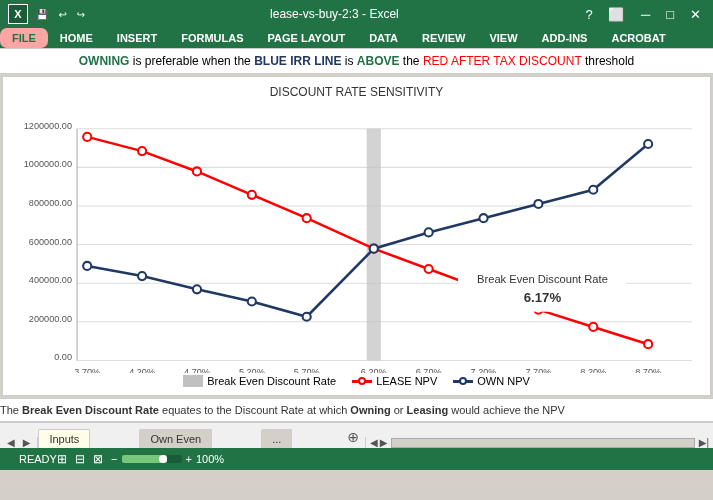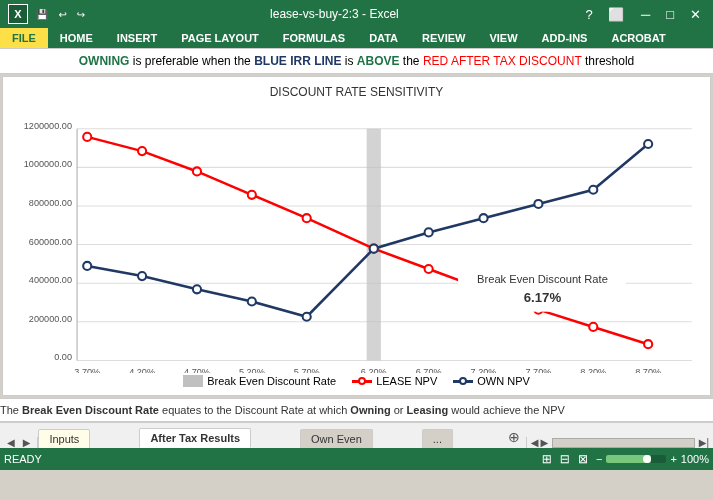--- a/index.html
+++ b/index.html
@@ -25,21 +25,21 @@
     
     .ribbon { background: #f0f0f0; border-bottom: 1px solid #ccc; }
     .ribbon-tabs { display: flex; background: #217346; }
     .ribbon-tab {
       padding: 4px 12px;
       color: white;
       font-size: 11px;
       cursor: pointer;
       font-weight: 600;
     }
-    .ribbon-tab.active { background: #fde047; color: #217346; }
+    .ribbon-tab.active { background: #fca5a5; color: #217346; border-radius: 7px; }
 
     
     .info-bar {
       background: white;
       border-bottom: 1px solid #ccc;
       padding: 5px 10px;
       font-size: 12px;
       text-align: center;
     }
 
@@ -107,22 +107,22 @@
       border-bottom: 1px solid white;
     }
 
     
     .status-bar {
       background: #217346;
       color: white;
       height: 22px;
       display: flex;
       align-items: center;
-      justify-content: space-between;
-      padding: 0 4px;
+      justify-content: flex-start;
+      padding: 0 19px;
       font-size: 11px;
     }
     .status-right { display: flex; align-items: center; gap: 8px; }
     .zoom-controls { display: flex; align-items: center; gap: 4px; }
   </style>
 </head>
 <body>
 
 <div class="title-bar">
   <div class="title-bar-left">
@@ -139,22 +139,22 @@
     <span class="title-btn">□</span>
     <span class="title-btn">✕</span>
   </div>
 </div>
 
 <div class="ribbon">
   <div class="ribbon-tabs">
     <div class="ribbon-tab active">FILE</div>
     <div class="ribbon-tab">HOME</div>
     <div class="ribbon-tab">INSERT</div>
+    <div class="ribbon-tab">FORMULAS</div>
     <div class="ribbon-tab">PAGE LAYOUT</div>
-    <div class="ribbon-tab">FORMULAS</div>
     <div class="ribbon-tab">DATA</div>
     <div class="ribbon-tab">REVIEW</div>
     <div class="ribbon-tab">VIEW</div>
     <div class="ribbon-tab">ADD-INS</div>
     <div class="ribbon-tab">ACROBAT</div>
   </div>
 </div>
 
 <div class="info-bar">
   <span style="color:#217346; font-weight:bold;">OWNING</span><span> is preferable when the </span><span style="color:#1f3864; font-weight:bold;">BLUE IRR LINE</span><span> is </span><span style="color:#217346; font-weight:bold;">ABOVE</span><span> the </span><span style="color:red; font-weight:normal;">RED AFTER TAX DISCOUNT</span><span> threshold</span>
@@ -255,21 +255,20 @@
   The <strong>Break Even Discount Rate</strong> equates to the Discount Rate at which <strong>Owning</strong> or <strong>Leasing</strong> would achieve the NPV
 </div>
 
 <div style="display:flex; height:26px; background:#f0f0f0; border-top:1px solid #ccc; align-items:flex-end;">
   <div style="display:flex; align-items:center; padding:0 4px; gap:2px; border-right:1px solid #ccc;">
     <span style="font-size:10px; cursor:pointer; color:#555; padding:0 3px;">◀</span>
     <span style="font-size:10px; cursor:pointer; color:#555; padding:0 3px;">▶</span>
   </div>
   <div style="display:flex; align-items:flex-end; flex:0 0 auto;gap:48px;">
     <div class="sheet-tab" style="background:#fffde7;">Inputs</div>
-    <div class="sheet-tab active">After Tax Results</div>
     <div class="sheet-tab">Own Even</div>
     <div class="sheet-tab">...</div>
     <span style="font-size:14px; cursor:pointer; padding:0 6px; color:#555; line-height:22px;">⊕</span>
   </div>
   <div style="flex:1; display:flex; align-items:center; padding:0 4px; gap:2px; border-left:1px solid #ccc;">
     <span style="font-size:10px; cursor:pointer; color:#555;">◀</span>
     <span style="font-size:10px; cursor:pointer; color:#555;">▶</span>
     <div style="flex:1; height:10px; background:#d4d0c8; border:1px solid #aaa; margin:0 2px;"></div>
     <span style="font-size:10px; cursor:pointer; color:#555;">▶|</span>
   </div>

